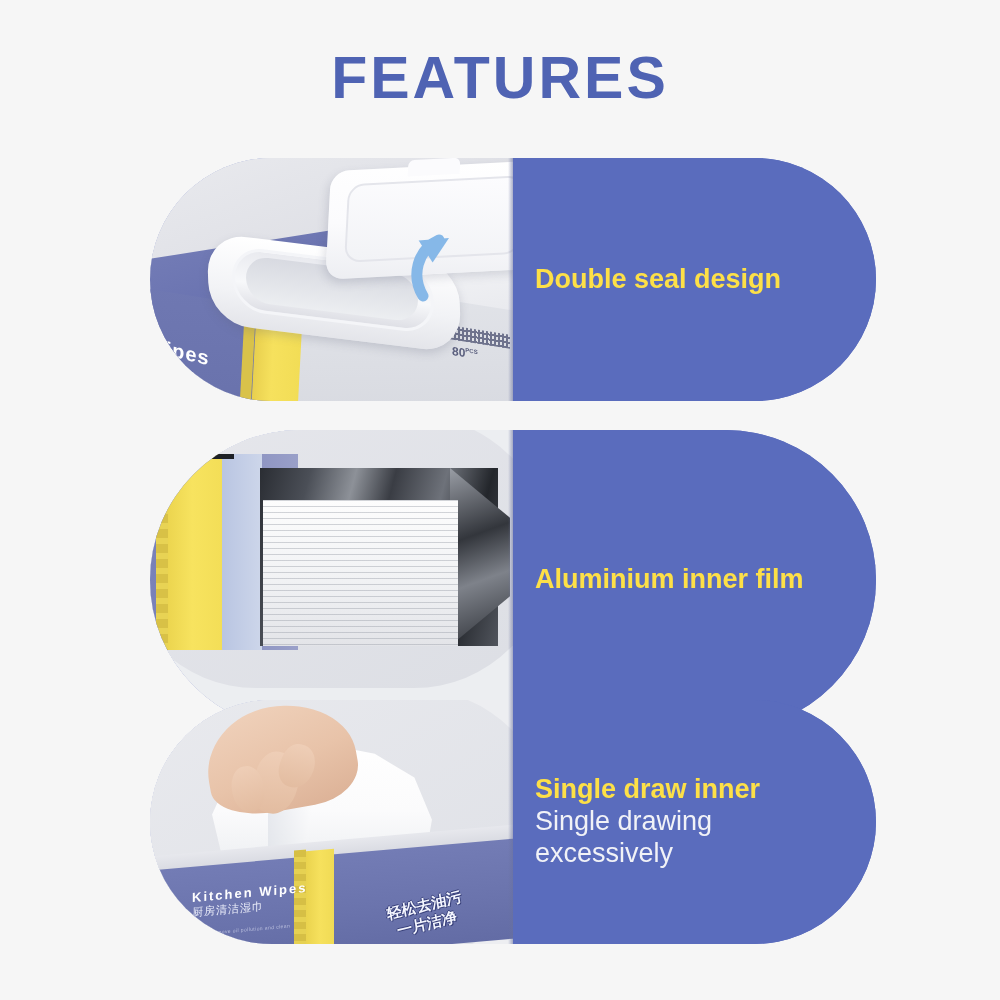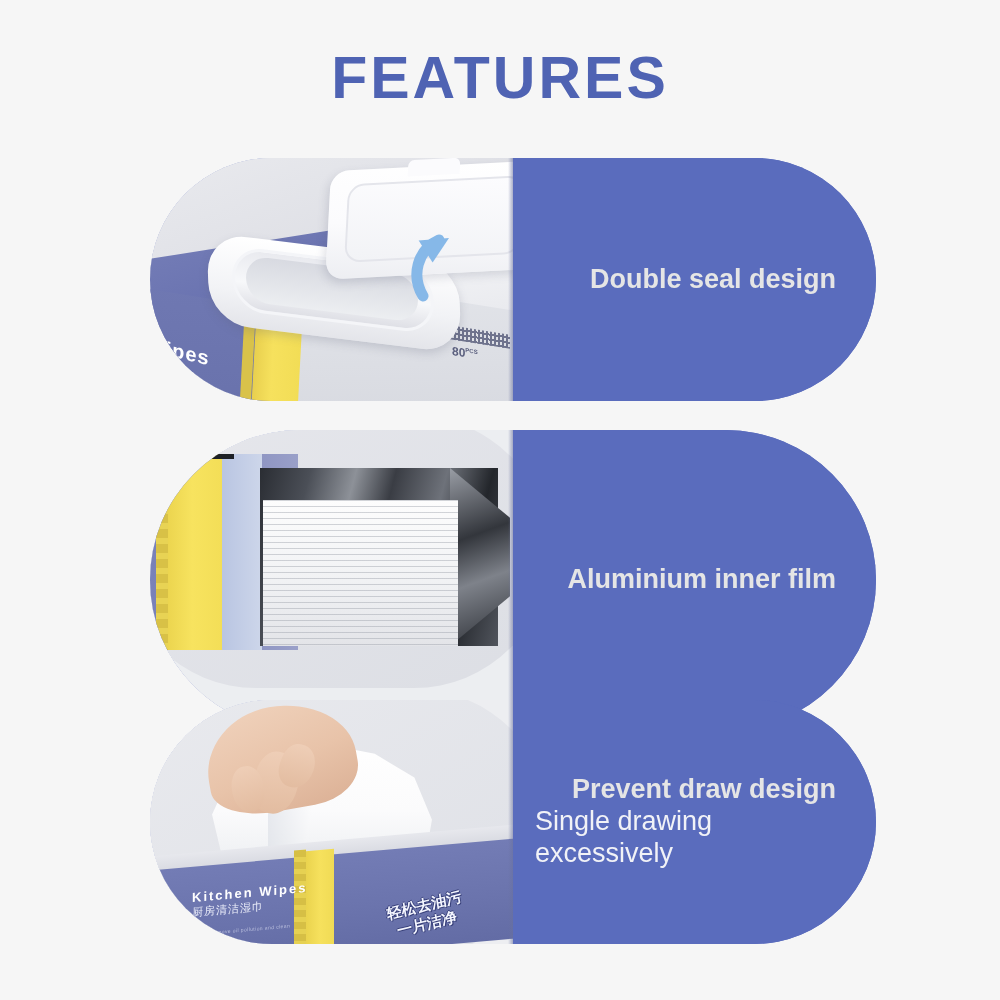--- a/index.html
+++ b/index.html
@@ -52,26 +52,25 @@
   .feature-text {
     flex: 1;
     background: #5a6cbd;
     display: flex;
     flex-direction: column;
     justify-content: center;
     padding-left: 22px;
     padding-right: 40px;
   }
   .feature-heading {
-    color: #e5e5e5;
+    color: #fde047;
     font-size: 27px;
     font-weight: bold;
     line-height: 1.16;
     letter-spacing: 0px;
-    text-align: right;
   }
   .feature-sub {
     color: #f1f2f7;
     font-size: 27px;
     font-weight: normal;
     line-height: 1.18;
     margin-top: 1px;
   }
 
   
@@ -424,16 +423,16 @@
     <div class="p3-label-cn">厨房清洁湿巾</div>
     <div class="p3-label-fine">Remove oil pollution and clean</div>
     <div class="p3-slogan">
       <div>轻松去油污</div>
       <div>一片洁净</div>
     </div>
     <div class="edge-shadow"></div>
   </div>
 
   <div class="feature-text">
-    <div class="feature-heading">Prevent draw design</div>
+    <div class="feature-heading">Single draw inner</div>
     <div class="feature-sub">Single drawing excessively</div>
   </div>
 </div>
 
 </body></html>

